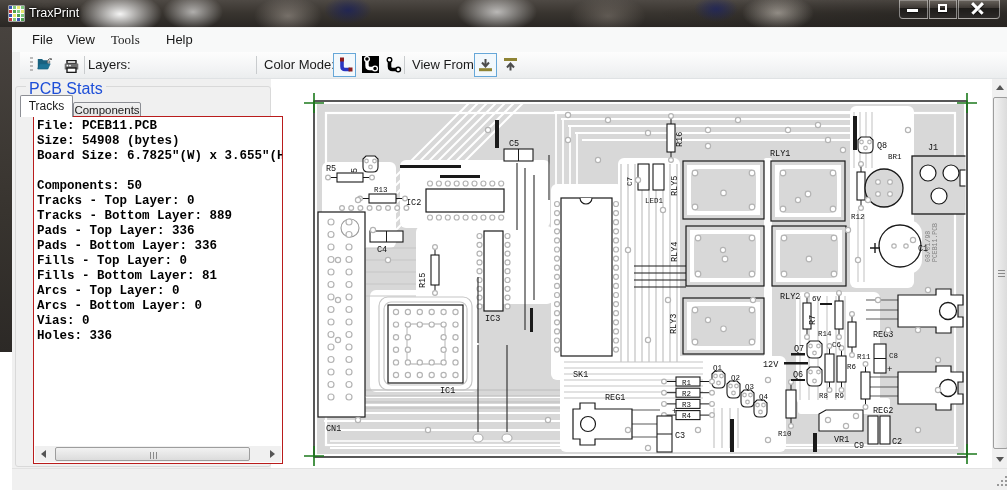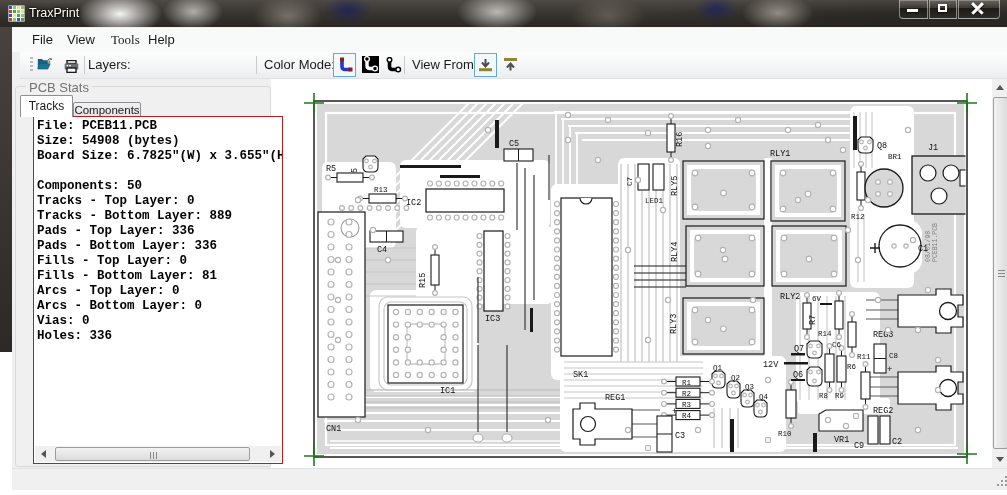--- a/index.html
+++ b/index.html
@@ -39,21 +39,21 @@
   border:1px solid #d8dbde; }
 #combo span { position:absolute; left:8px; top:0; line-height:20px; font-size:13px; color:#1a1a1a; }
 #combo .arr { position:absolute; right:7px; top:8px; width:0; height:0;
   border-left:4px solid transparent; border-right:4px solid transparent; border-top:5px solid #555; }
 #grip { position:absolute; left:10px; top:5px; width:3px; height:16px;
   background:repeating-linear-gradient(180deg,#bbb 0 2px,transparent 2px 4px); }
 #leftpane { position:absolute; left:0; top:52px; width:262px; height:389px; background:#f0f0f0; }
 #groupbox { position:absolute; left:3px; top:7px; width:256px; height:381px;
   border:1px solid #d9d9d9; border-radius:3px; }
 #gblabel { position:absolute; left:10px; top:-7px; background:#f0f0f0; padding:0 3px;
-  font-size:13px; color:#737373; }
+  font-size:16px; color:#1d4ed8; }
 .tab { position:absolute; font-size:12px; color:#1a1a1a; text-align:center;
   border:1px solid #8c8e94; }
 #tab1 { left:8px; top:16px; width:53px; height:22px; line-height:21px; background:#fff;
   border-bottom:none; border-radius:2px 2px 0 0; z-index:3; }
 #tab2 { left:61px; top:23px; width:68px; height:15px; line-height:14px;
   background:linear-gradient(180deg,#f2f2f2,#e4e4e4); border-radius:2px 2px 0 0; z-index:1; font-size:11.5px; }
 #statsbox { position:absolute; left:21px; top:37px; width:250px; height:348px; background:#fff;
   border:1px solid #b91c1c; overflow:hidden; z-index:2; }
 #statstext { position:absolute; left:3px; top:2px; font-family:"Liberation Mono",monospace;
   font-size:12.5px; font-weight:bold; line-height:15px; color:#000; white-space:pre; }
@@ -112,21 +112,21 @@
   <div class="glyph" style="left:971px;top:2px;width:13px;height:13px;">
    <div style="position:absolute;left:-1px;top:5.2px;width:15px;height:2.6px;background:#fff;transform:rotate(45deg);box-shadow:0 1px 1px rgba(0,0,0,0.5);"></div>
    <div style="position:absolute;left:-1px;top:5.2px;width:15px;height:2.6px;background:#fff;transform:rotate(-45deg);box-shadow:0 1px 1px rgba(0,0,0,0.5);"></div>
   </div>
  </div>
  <div id="client">
   <div id="menubar">
    <span class="mi" style="left:20px;">File</span>
    <span class="mi" style="left:55px;">View</span>
    <span class="mi" style="left:99px;font-family:Liberation Serif, serif;">Tools</span>
-   <span class="mi" style="left:136px;">Help</span>
+   <span class="mi" style="left:154px;">Help</span>
   </div>
   <div id="toolbar">
    <div id="grip"></div>
    <div style="position:absolute;left:17px;top:5px;"><svg width="17" height="14" viewBox="0 0 17 14">
 <path d="M11,3 q1.8,-2.2 3.5,-0.9" fill="none" stroke="#555" stroke-width="1"></path>
 <path d="M14.2,1 l0.8,1.9 -2,-0.2 Z" fill="#555"></path>
 <path d="M0.8,2 L5,2 L6.3,3.3 L10.8,3.3 L10.8,5 L0.8,5 Z" fill="#19617f"></path>
 <path d="M0.8,5 L10.8,5 L10.8,12 L0.8,12 Z" fill="#19617f"></path>
 <path d="M2.5,6.8 L13.2,6.8 L10.8,12 L0.8,12 Z" fill="#1d7396" stroke="#19617f" stroke-width="0.7"></path>
 <path d="M10.3,4 l2.4,0 0,1.8 -2.4,0 Z" fill="#fff" stroke="#555" stroke-width="0.8"></path>

